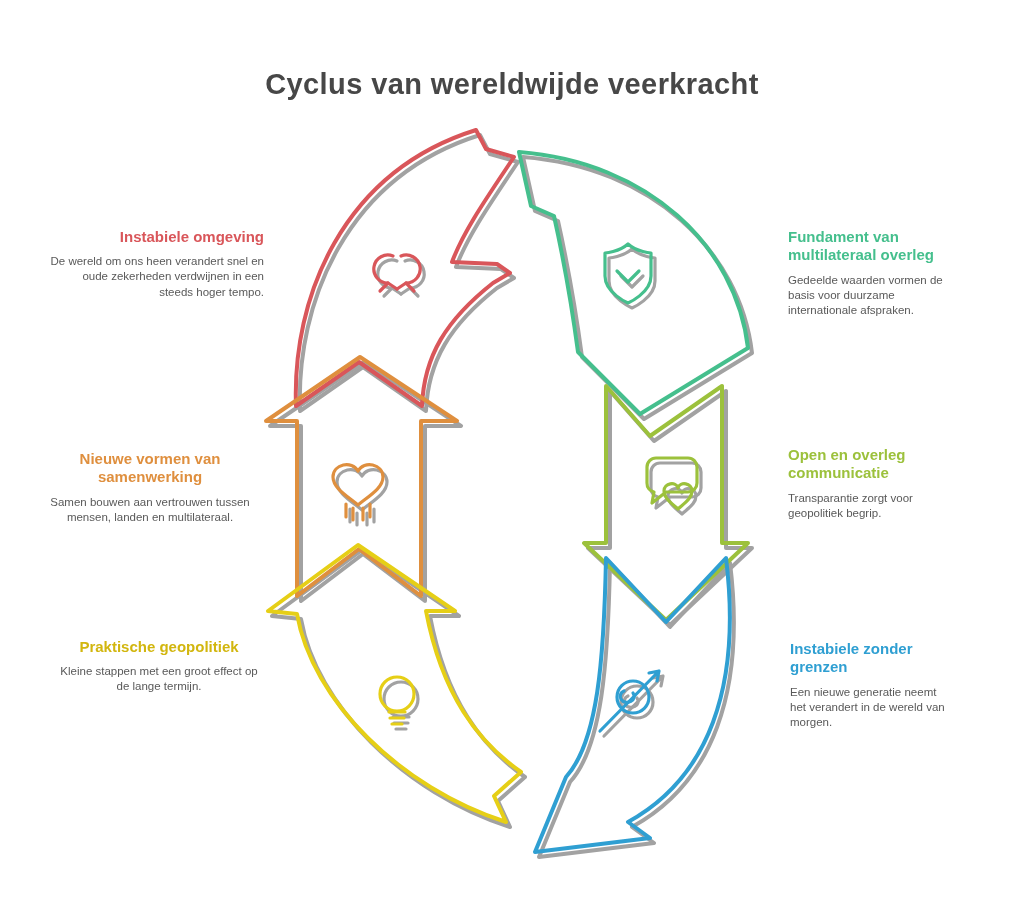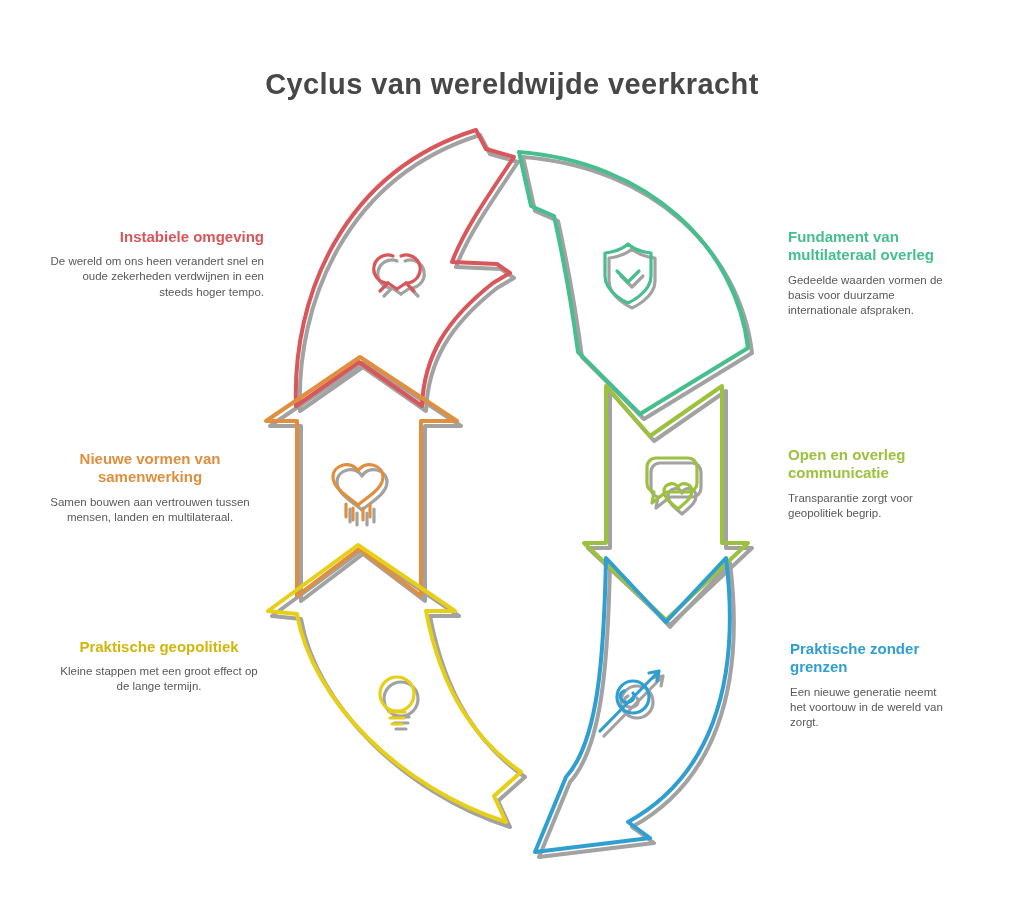--- a/index.html
+++ b/index.html
@@ -126,17 +126,17 @@
 
   <div class="label r0">
     <h3 class="c-green">Fundament van multilateraal overleg</h3>
     <p>Gedeelde waarden vormen de basis voor duurzame internationale afspraken.</p>
   </div>
   <div class="label r1">
     <h3 class="c-olive">Open en overleg communicatie</h3>
     <p>Transparantie zorgt voor geopolitiek begrip.</p>
   </div>
   <div class="label r2">
-    <h3 class="c-blue">Praktische zonder grenzen</h3>
-    <p>Een nieuwe generatie neemt het voortouw in de wereld van zorgt.</p>
+    <h3 class="c-blue">Instabiele zonder grenzen</h3>
+    <p>Een nieuwe generatie neemt het verandert in de wereld van morgen.</p>
   </div>
 
 </div>
 
 </body></html>

